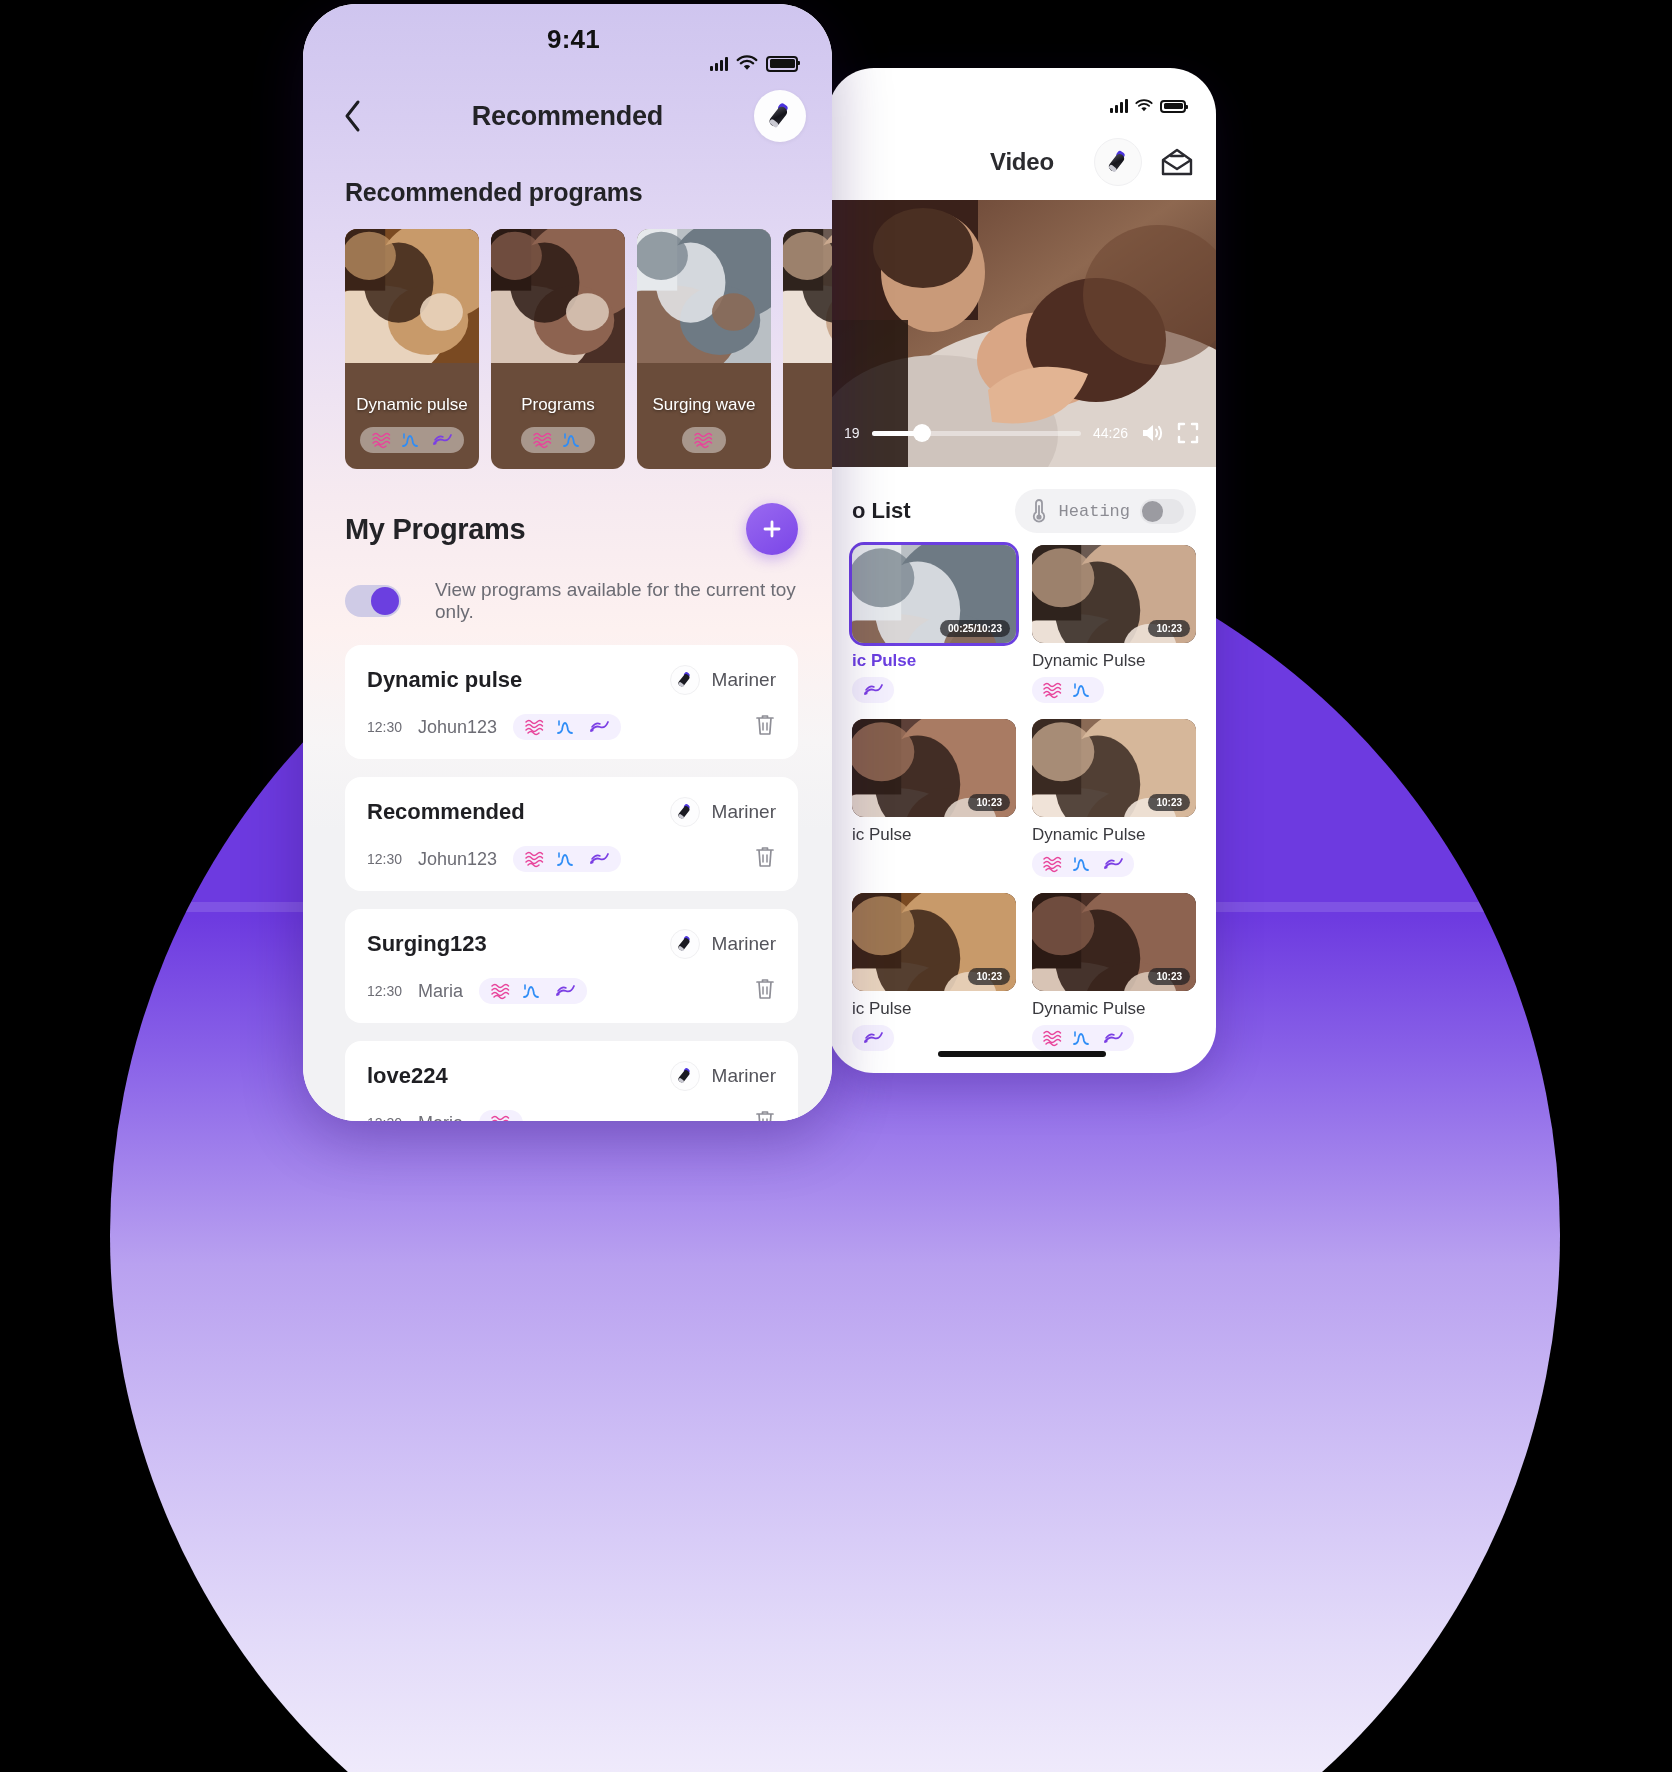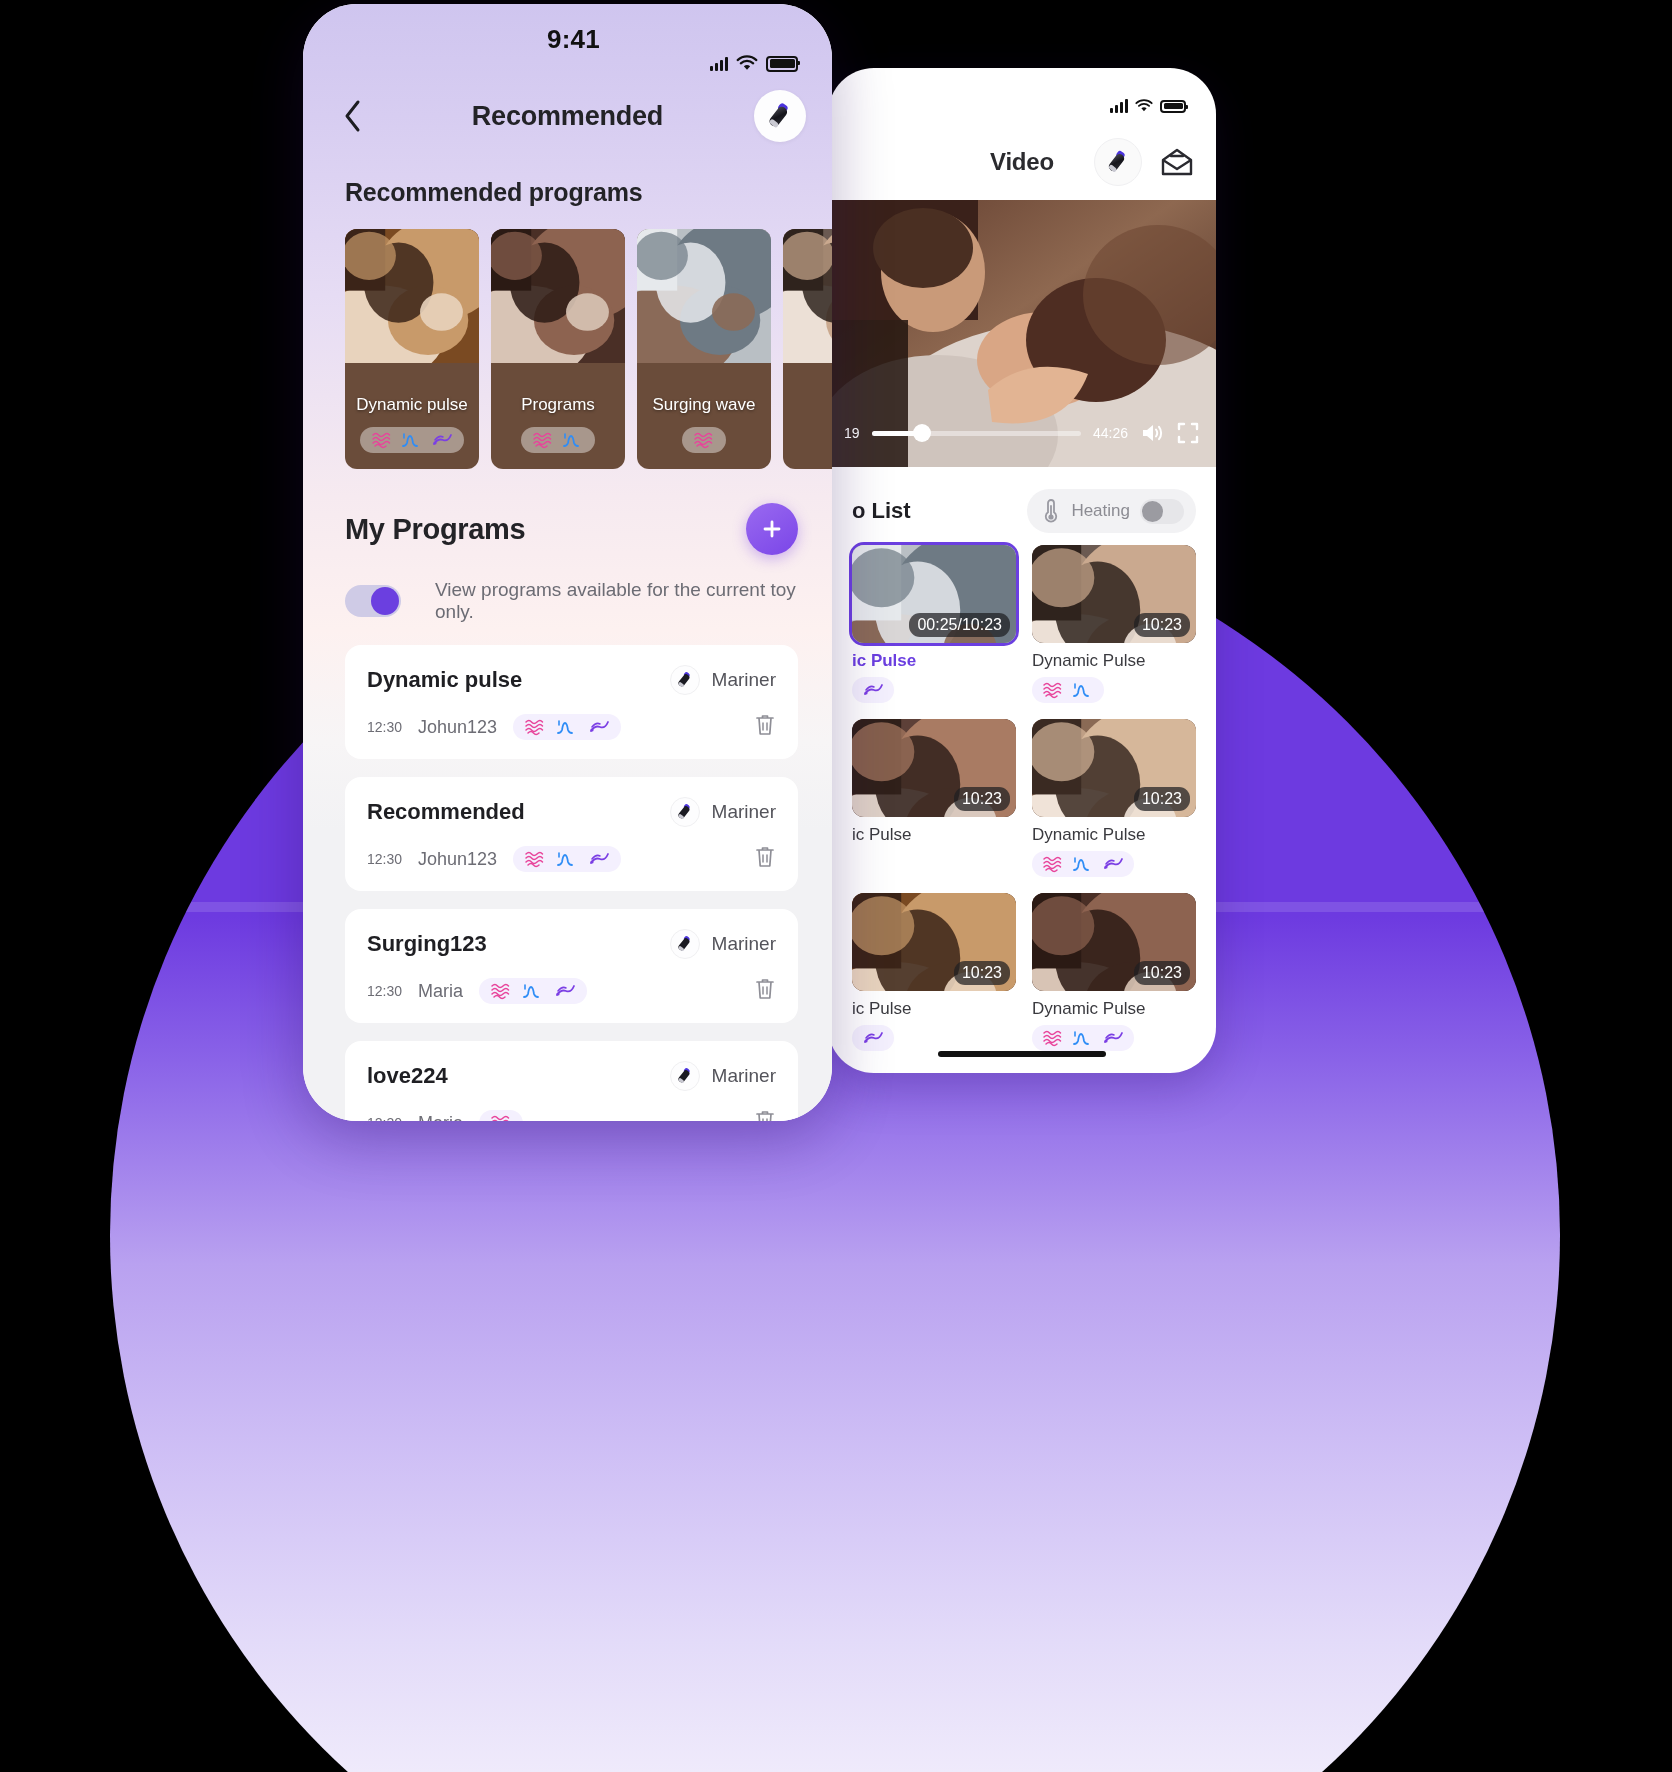--- a/index.html
+++ b/index.html
@@ -99,20 +99,21 @@
   .pr-listhead {
     display:flex; align-items:center;
     padding: 22px 20px 12px 24px;
   }
   .pr-listtitle { font-size: 22px; font-weight: 700; color:#1f1f23; }
   .heating-pill {
     margin-left:auto;
     display:flex; align-items:center; gap: 10px;
     background: #f2f2f4; border-radius: 26px;
     padding: 9px 12px 9px 14px;
+    font-family: Liberation Mono, monospace;
   }
   .heating-label { font-size: 17px; color:#8c8c93; }
   .heating-switch {
     width: 44px; height: 25px; border-radius: 14px;
     background: #e6e6e9; position: relative;
   }
   .heating-knob {
     position:absolute; left: 2px; top: 2px;
     width: 21px; height: 21px; border-radius:50%;
     background:#9b9ba1;
@@ -129,21 +130,21 @@
     border-radius: 12px; overflow:hidden;
     background:#6b5248;
   }
   .vid-card.active .vid-thumb {
     outline: 3px solid #6b3fe0; outline-offset: 0;
     border-radius: 12px;
   }
   .vid-dur {
     position:absolute; right: 6px; bottom: 6px;
     background: rgba(30,30,33,.72);
-    color:#fff; font-size: 16px; font-weight:400;
+    color:#fff; font-size: 10px; font-weight:700;
     padding: 3px 8px; border-radius: 11px;
   }
   .vid-name {
     margin-top: 8px; font-size: 17px; color:#3a3a3f;
     white-space: nowrap;
   }
   .vid-card.active .vid-name { color:#6b3fe0; font-weight:700; }
   .vid-tags {
     margin-top: 6px;
     display:inline-flex; align-items:center; gap: 8px;

